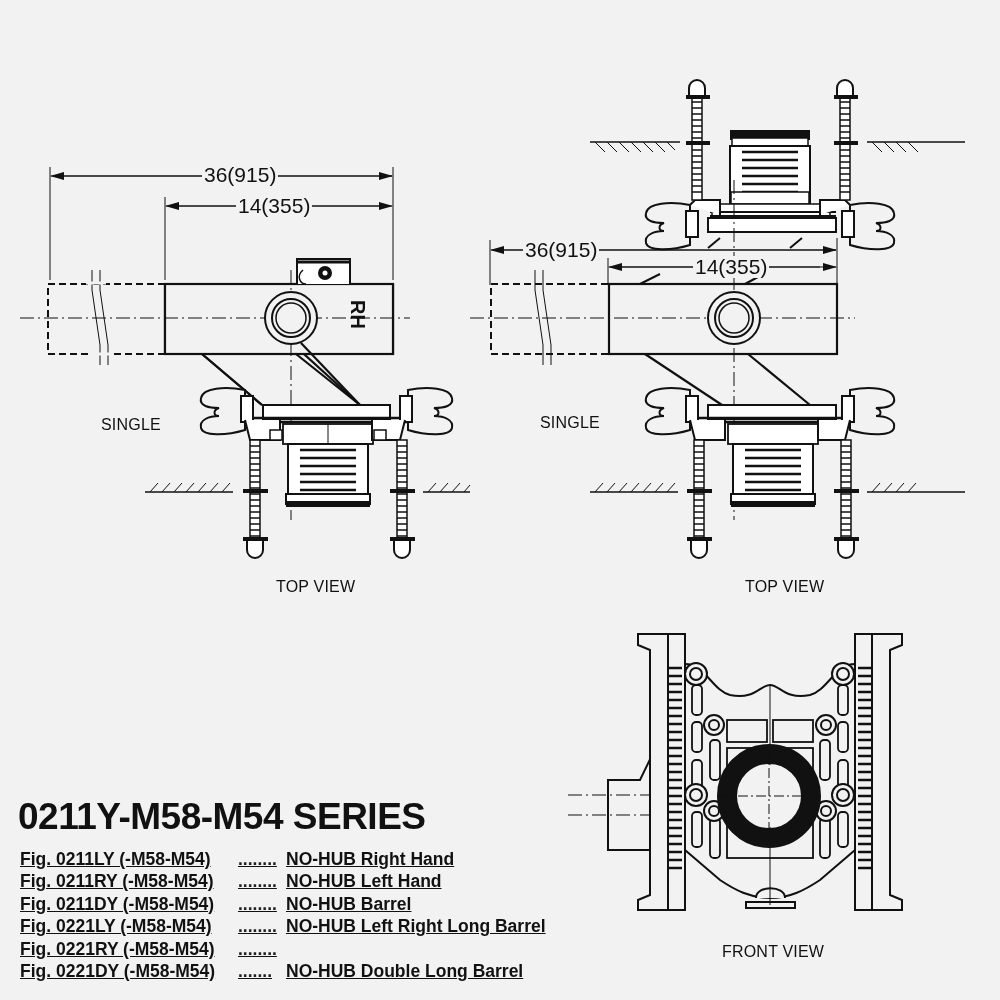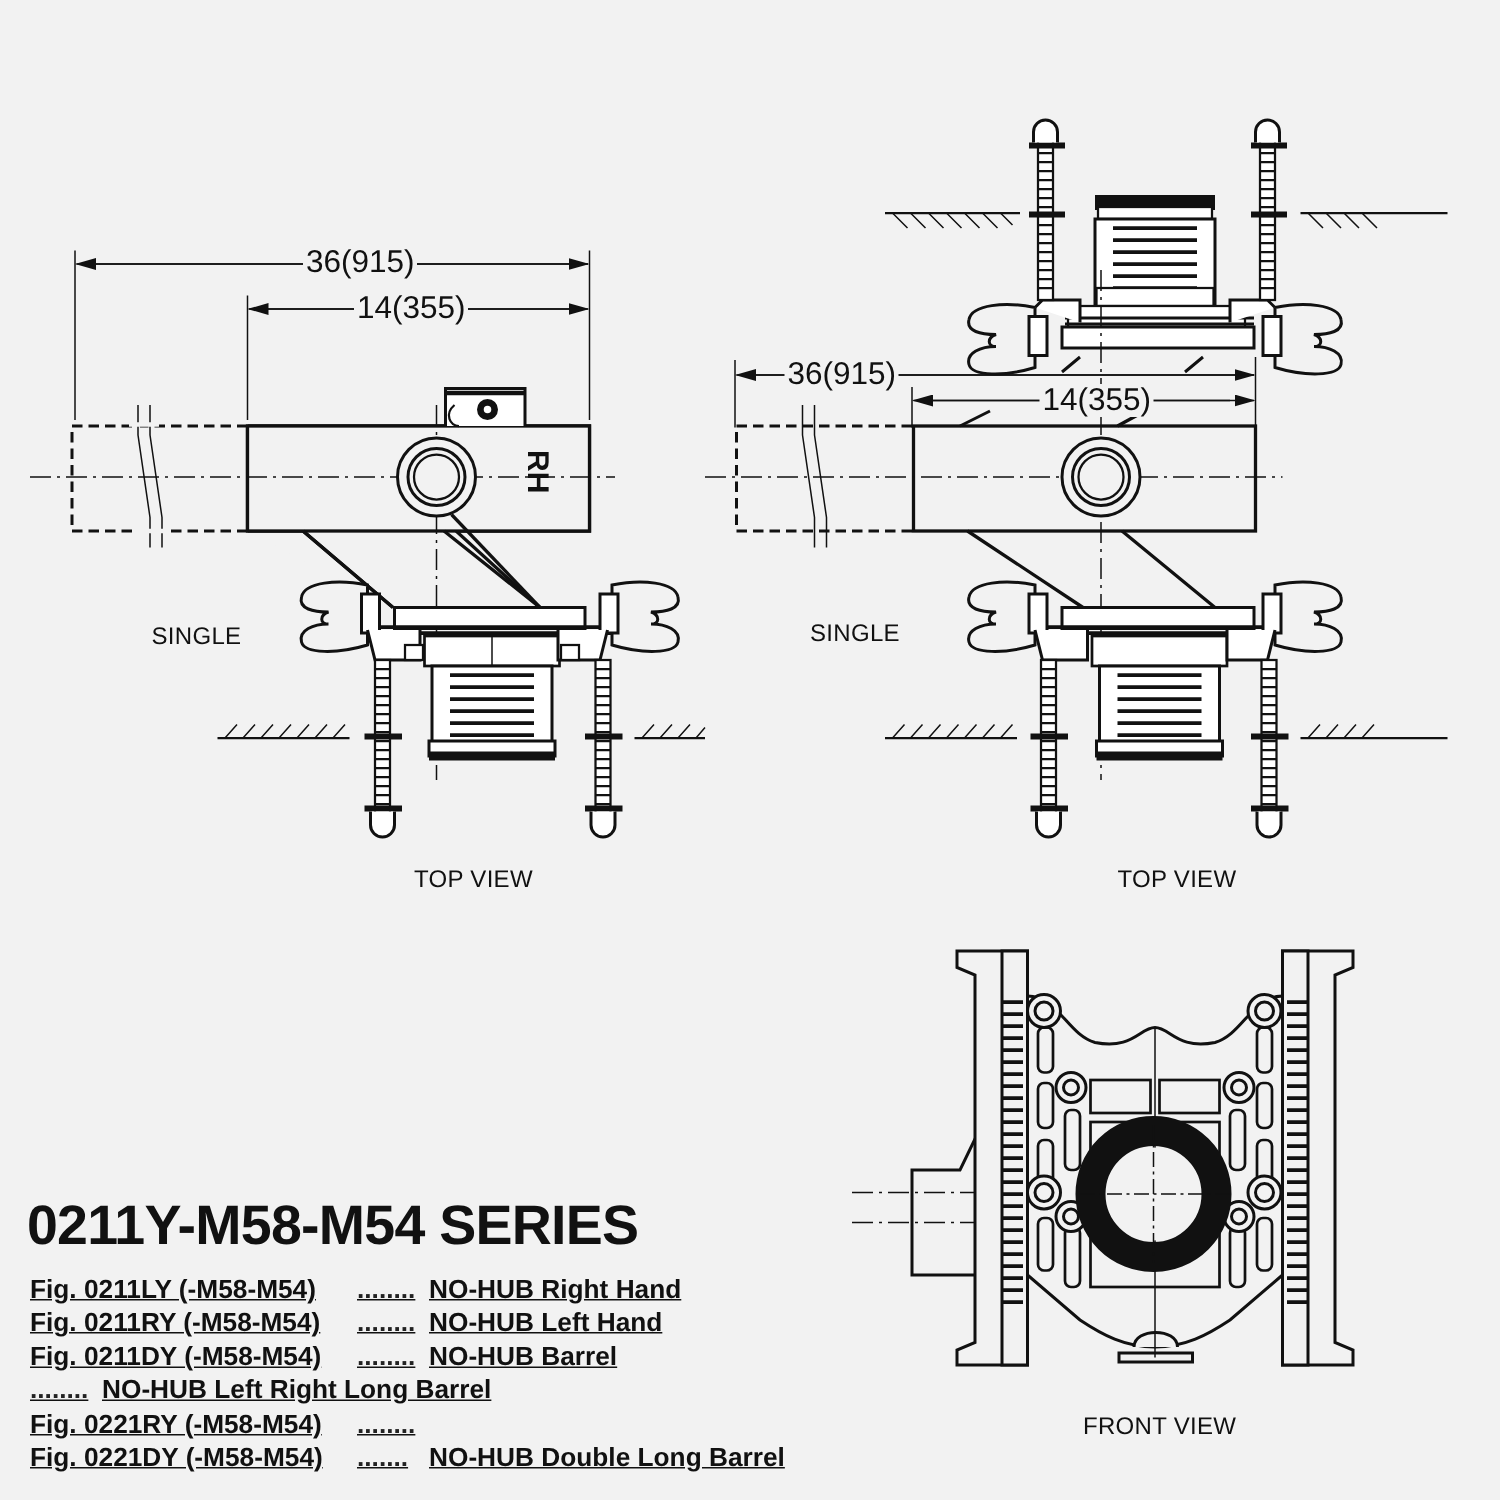--- a/index.html
+++ b/index.html
@@ -252,20 +252,21 @@
     <span class="fig-code">Fig. 0211RY (-M58-M54)</span>
     <span class="fig-dots">........</span>
     <span>NO-HUB Left Hand</span>
   </div>
   <div class="fig-row">
     <span class="fig-code">Fig. 0211DY (-M58-M54)</span>
     <span class="fig-dots">........</span>
     <span>NO-HUB Barrel</span>
   </div>
   <div class="fig-row">
+    <span class="fig-code">Fig. 0221LY (-M58-M54)</span>
     <span class="fig-dots">........</span>
     <span>NO-HUB Left Right Long Barrel</span>
   </div>
   <div class="fig-row">
     <span class="fig-code">Fig. 0221RY (-M58-M54)</span>
     <span class="fig-dots">........</span>
   </div>
   <div class="fig-row">
     <span class="fig-code">Fig. 0221DY (-M58-M54)</span>
     <span class="fig-dots">.......</span>

